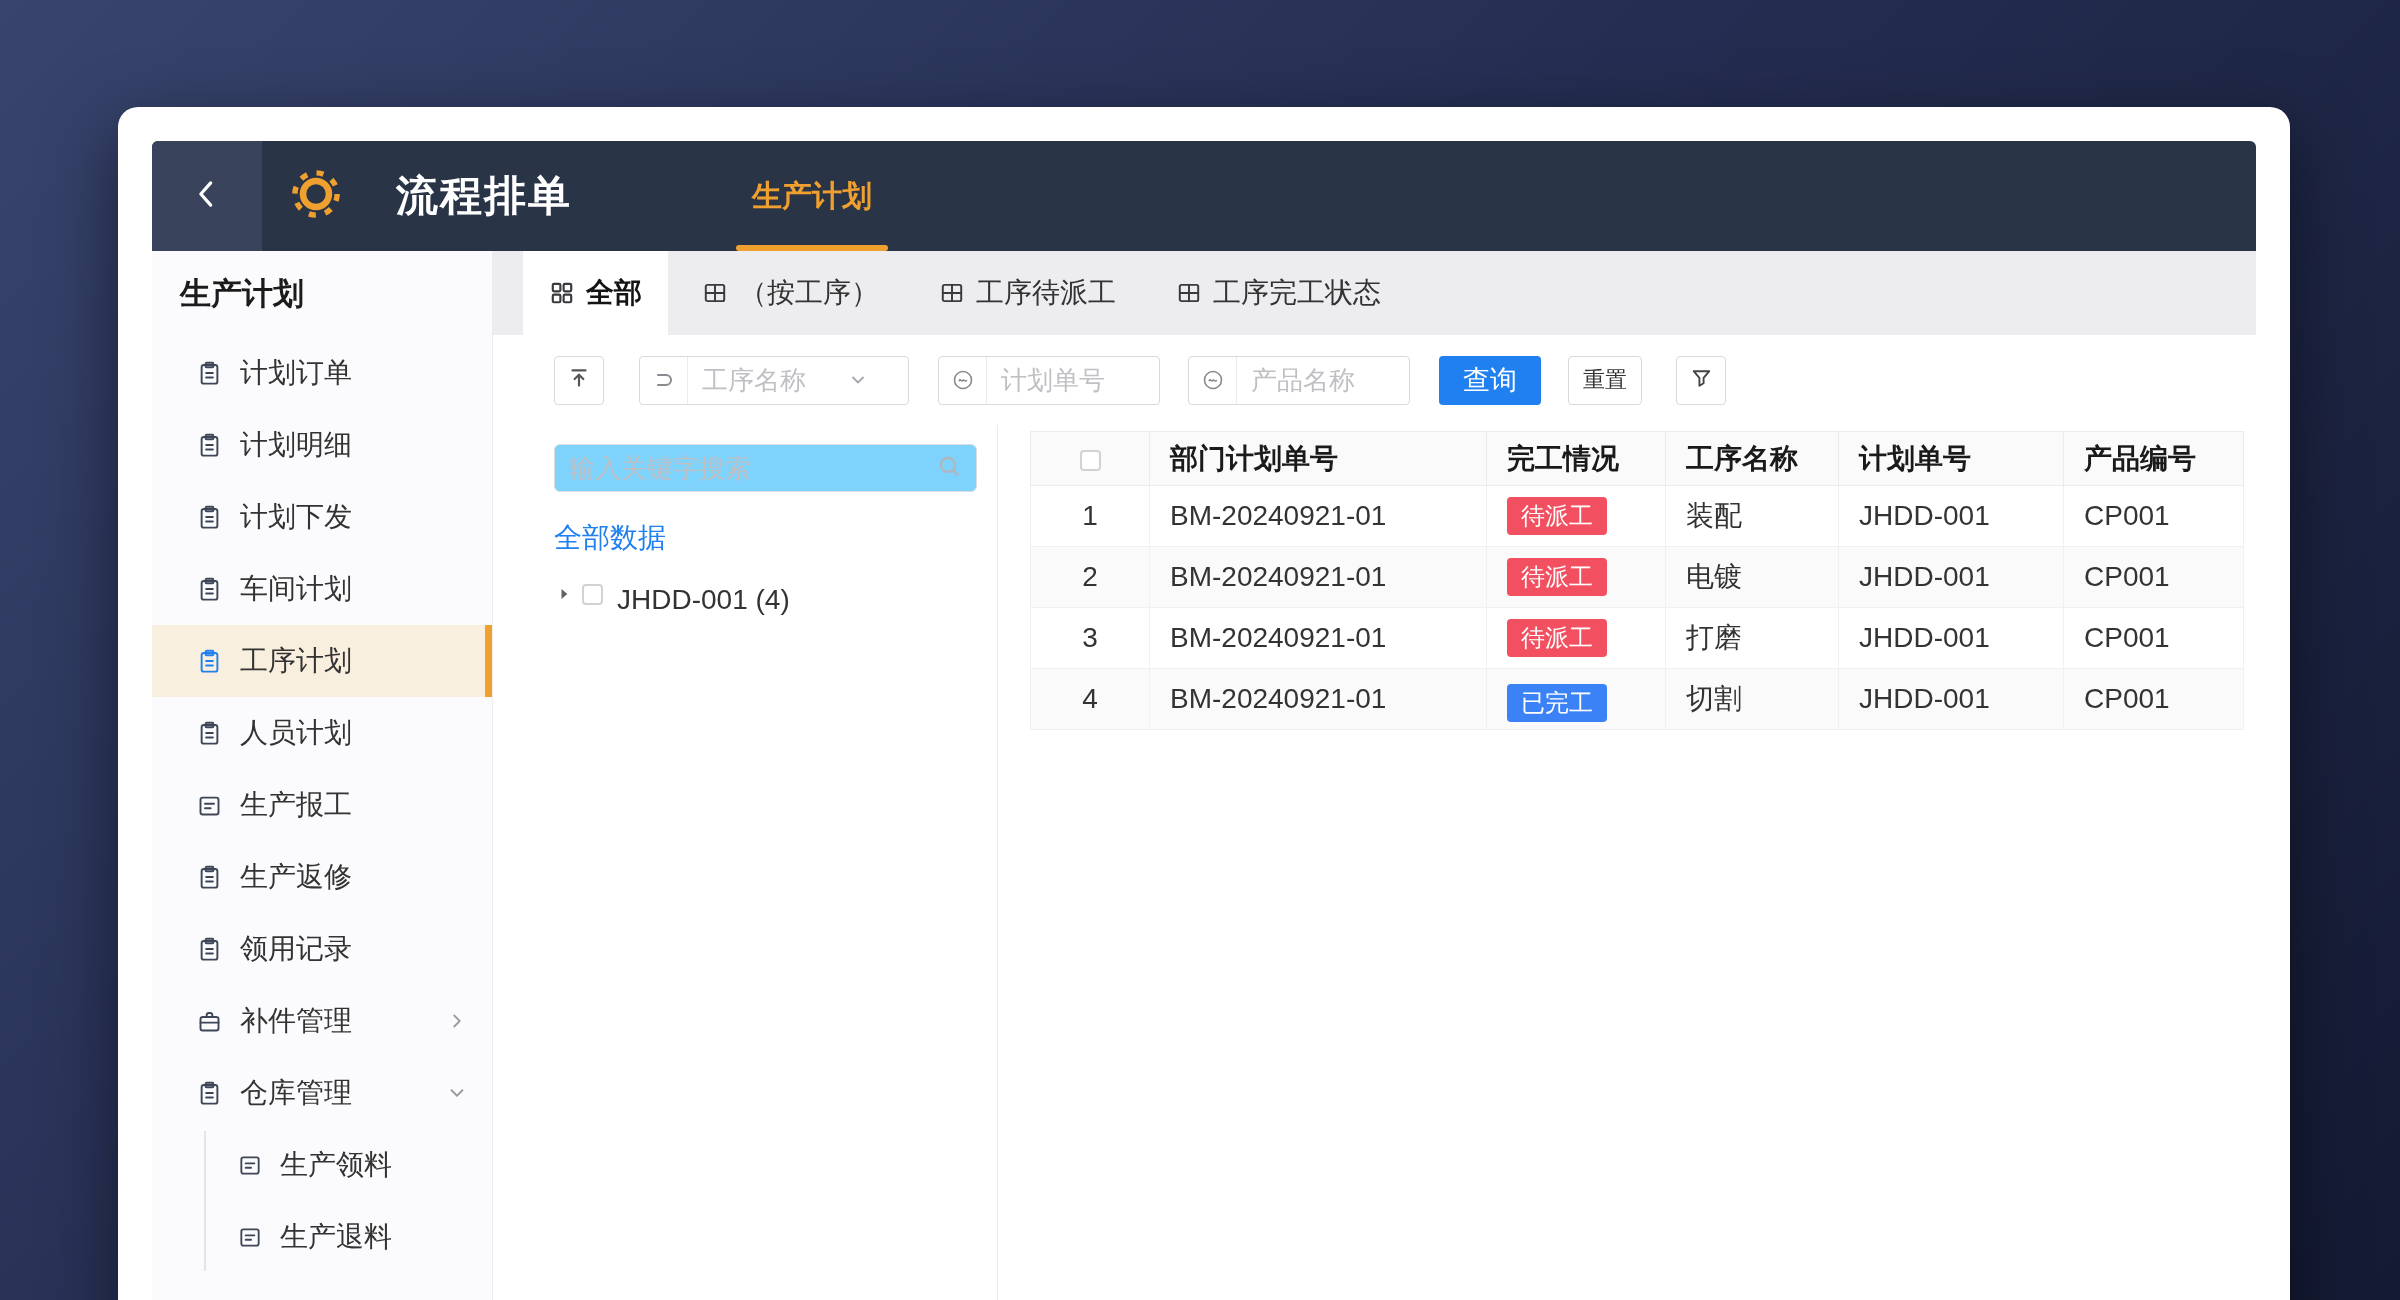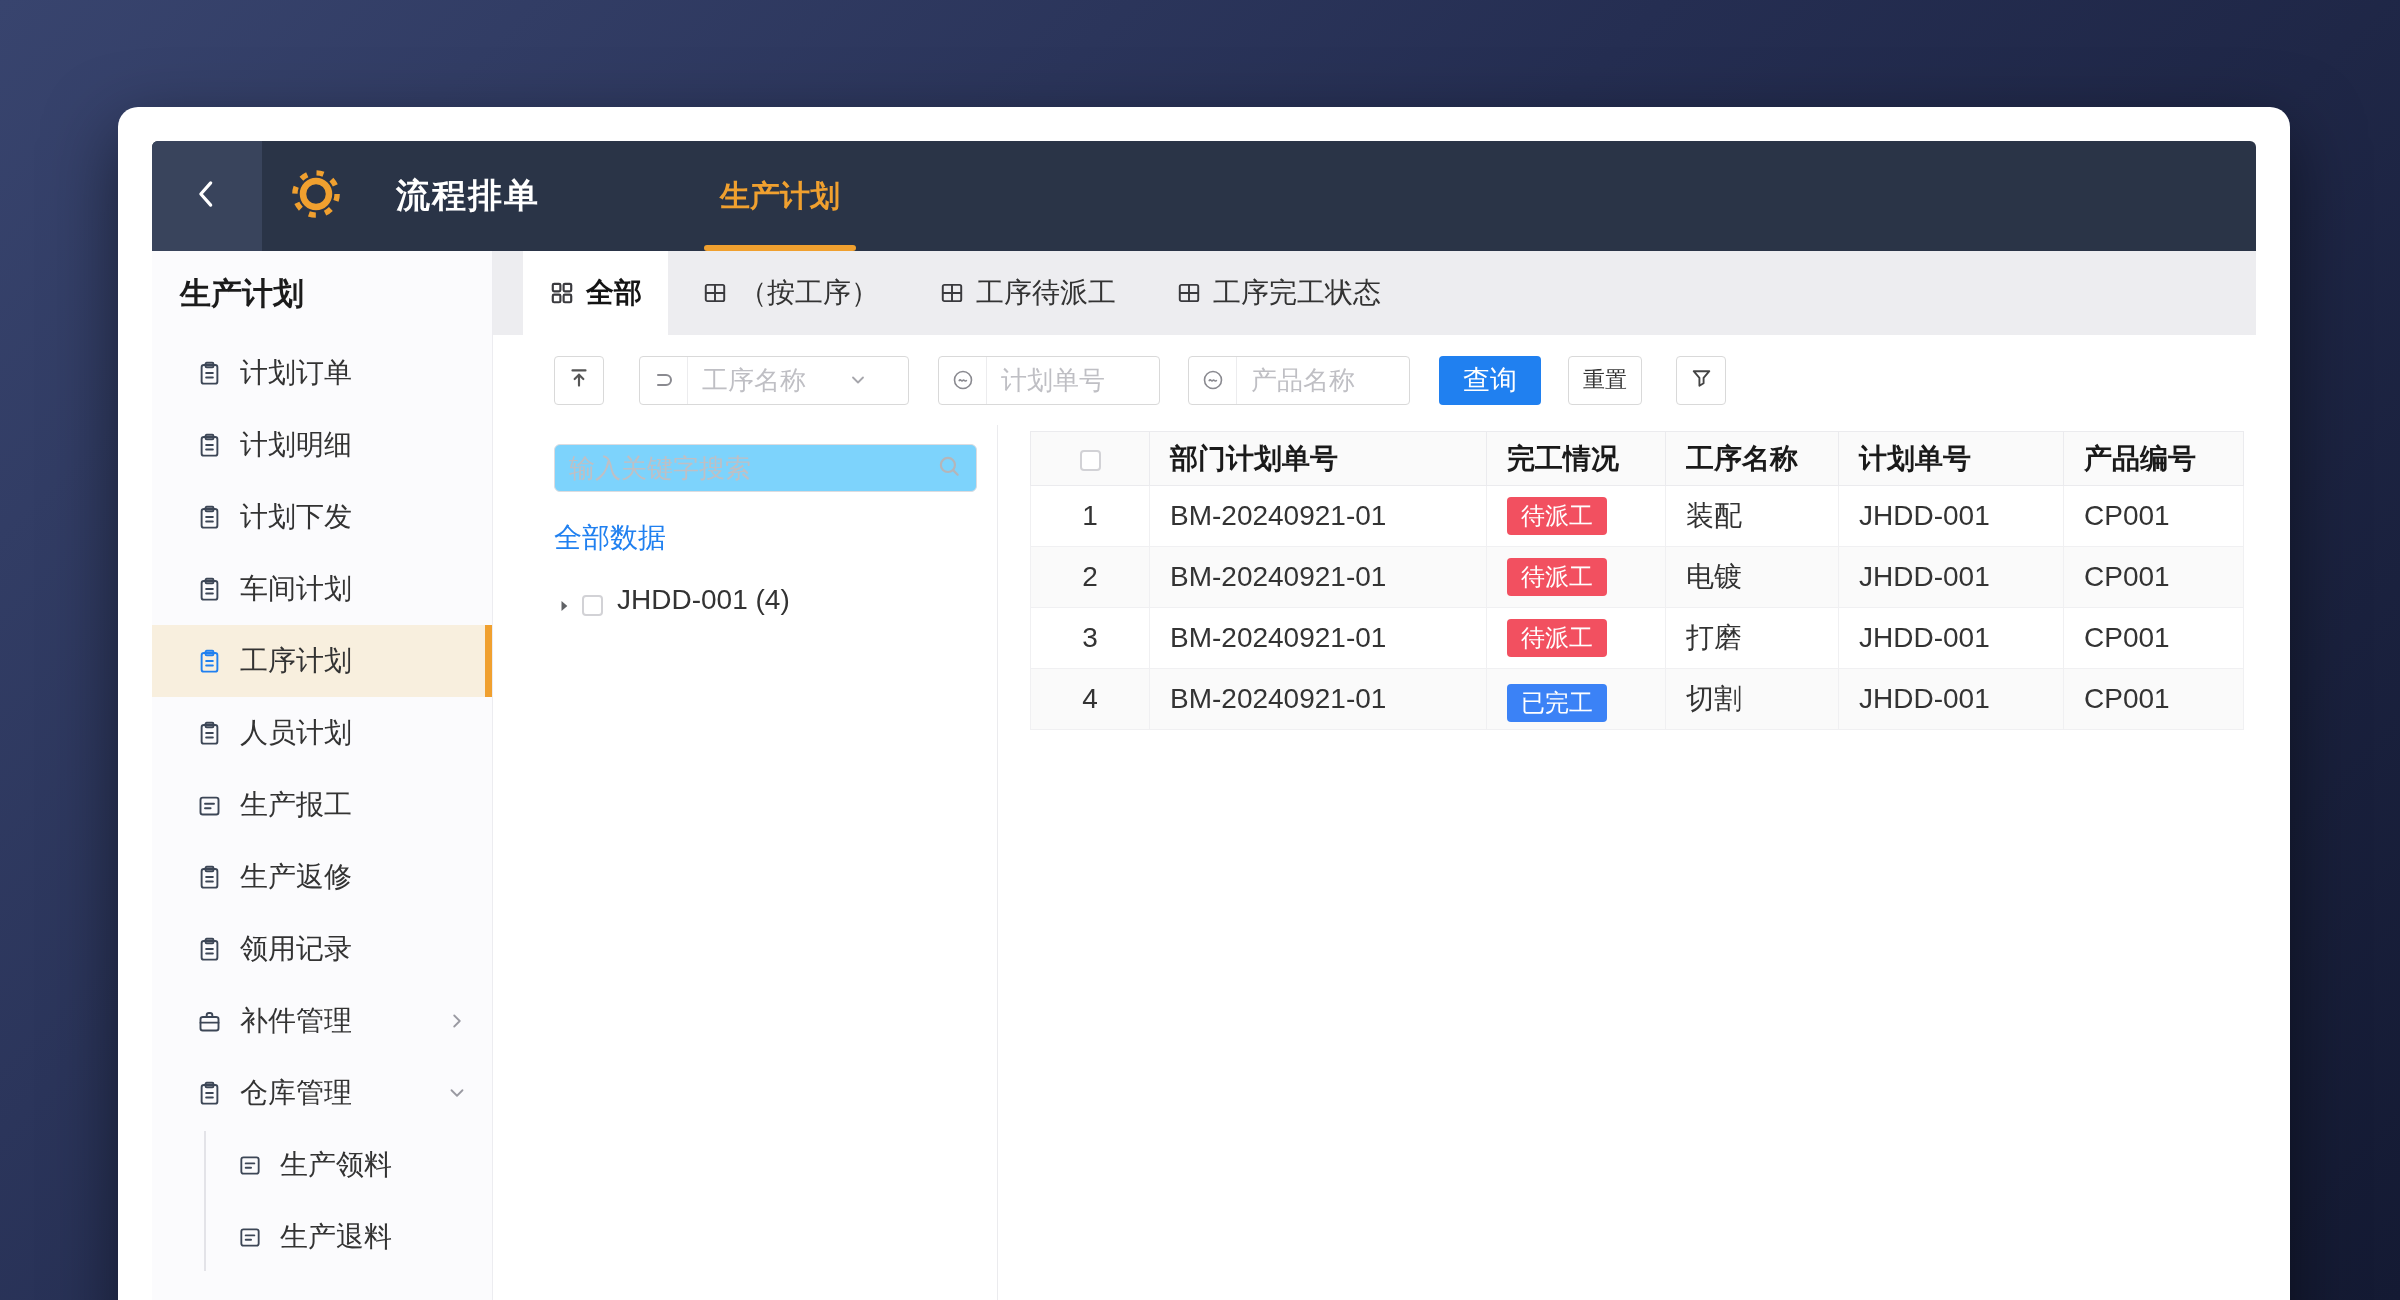--- a/index.html
+++ b/index.html
@@ -13,21 +13,21 @@
     position:absolute; left:118px; top:107px; width:2172px; height:1400px;
     background:#fff; border-radius:20px; padding:34px;
     box-shadow:0 24px 70px rgba(0,0,0,.5);
   }
   .app { width:100%; height:100%; display:flex; flex-direction:column; overflow:hidden; border-radius:6px; background:#fff; }
 
   
   .navbar { flex:0 0 110px; background:#2a3447; display:flex; align-items:stretch; position:relative; }
   .back-block { width:110px; background:#39445c; display:flex; align-items:center; justify-content:center; cursor:pointer; }
   .logo-wrap { display:flex; align-items:center; margin-left:28px; }
-  .app-title { color:#fff; font-size:34px; font-weight:bold; margin-left:54px; align-self:center; letter-spacing:2px; }
+  .app-title { color:#fff; font-size:42px; font-weight:bold; margin-left:54px; align-self:center; letter-spacing:2px; }
   .nav-tabs { display:flex; margin-left:170px; align-items:stretch; gap:52px; }
   .nav-tab { font-size:30px; color:#fff; display:flex; align-items:center; position:relative; padding:0 10px; cursor:pointer; }
   .nav-tab.active { color:#f0a02f; font-weight:bold; }
   .nav-tab.active::after { content:""; position:absolute; left:-6px; right:-6px; bottom:0; height:6px; background:#f0a02f; border-radius:3px; }
 
   .body-row { flex:1; display:flex; min-height:0; }
 
   
   .sidebar { flex:0 0 341px; background:#fbfbfd; border-right:1px solid #ececf0; overflow:hidden; }
   .sidebar-title { height:86px; display:flex; align-items:center; padding-left:28px; font-size:31px; font-weight:bold; color:#1b1b1b; }
@@ -61,21 +61,21 @@
   .sel-caret { display:flex; color:#a6a6ac; margin-right:12px; }
   .btn-primary { height:49px; padding:0 24px; background:#2080f0; color:#fff; border:none; border-radius:4px; font-size:27px; cursor:pointer; font-family:inherit; }
   .btn-default { height:49px; padding:0 14px; background:#fff; border:1px solid #d9d9d9; border-radius:4px; font-size:22px; color:#333; cursor:pointer; font-family:inherit; }
 
   .content-row { flex:1; display:flex; min-height:0; }
   .tree-panel { flex:0 0 504px; padding:19px 20px 0 61px; }
   .tree-search { height:48px; border:1px solid #dcdce0; border-radius:6px; display:flex; align-items:center; padding:0 14px; background:#7dd3fc; }
   .tree-search input { flex:1; border:none; outline:none; font-size:26px; color:#333; background:transparent; font-family:inherit; }
   .tree-search input::placeholder { color:#bfbfc4; }
   .all-data { margin-top:27px; color:#2080f0; font-size:28px; cursor:pointer; display:inline-block; }
-  .tree-node { margin-top:27px; display:flex; align-items:flex-end; cursor:pointer; }
+  .tree-node { margin-top:27px; display:flex; align-items:flex-start; cursor:pointer; }
   .caret { display:flex; margin-right:8px; }
   .checkbox { width:21px; height:21px; border:2px solid #d2d2d6; border-radius:4px; background:#fff; flex:0 0 21px; cursor:pointer; }
   .tree-label { margin-left:14px; font-size:28px; color:#333; }
 
   .v-divider { width:1px; background:#ebebee; }
   .table-panel { flex:1; padding:6px 12px 0 32px; min-width:0; }
   table { border-collapse:collapse; width:1213px; table-layout:fixed; font-size:28px; color:#333; }
   th { background:#fafafa; font-weight:bold; color:#1a1a1a; height:54px; text-align:left; padding:0 20px; border:1px solid #ebebee; }
   td { height:61px; padding:0 20px; border:1px solid #f0f0f2; background:#fff; }
   tr.zebra td { background:#fafafa; }

